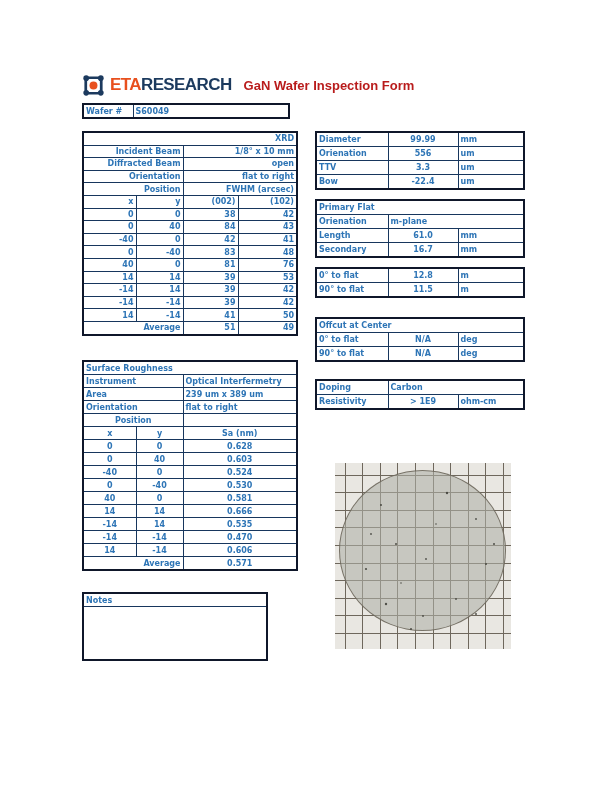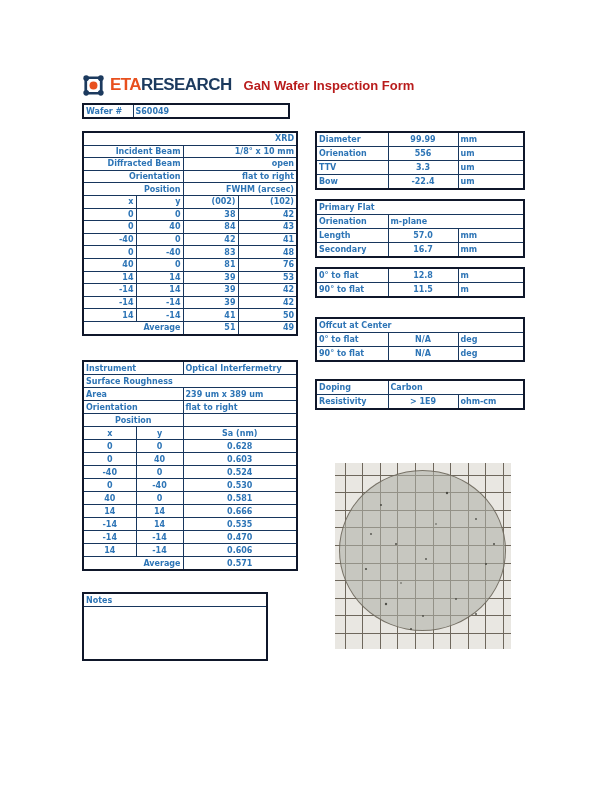--- a/index.html
+++ b/index.html
@@ -169,26 +169,26 @@
     </table>
 
   <table class="tbl sr" style="left:82px;top:360px;width:214px;">
     <colgroup>
         <col style="width:53px">
         <col style="width:47px">
         <col style="width:114px">
       </colgroup>
     <tbody>
         <tr>
+          <td colspan="3" class="ttl">Surface Roughness</td>
+        </tr>
+    <tr>
       <td colspan="2" class="lbl">Instrument</td>
       <td class="vall">Optical Interfermetry</td>
     </tr>
-    <tr>
-          <td colspan="3" class="ttl">Surface Roughness</td>
-        </tr>
     <tr>
       <td colspan="2" class="lbl">Area</td>
       <td class="vall">239 um x 389 um</td>
     </tr>
     <tr>
       <td colspan="2" class="lbl">Orientation</td>
       <td class="vall">flat to right</td>
     </tr>
     <tr>
       <td colspan="2" class="ctr">Position</td>
@@ -301,21 +301,21 @@
     <tbody>
         <tr>
           <td colspan="3" class="ttl">Primary Flat</td>
         </tr>
     <tr>
       <td class="lbl">Orienation</td>
       <td colspan="2" class="vall">m-plane</td>
     </tr>
     <tr>
           <td class="lbl">Length</td>
-          <td class="num">57.0</td>
+          <td class="num">61.0</td>
           <td class="vall">mm</td>
         </tr>
     <tr>
           <td class="lbl">Secondary</td>
           <td class="num">16.7</td>
           <td class="vall">mm</td>
         </tr>
   </tbody>
     </table>
 

